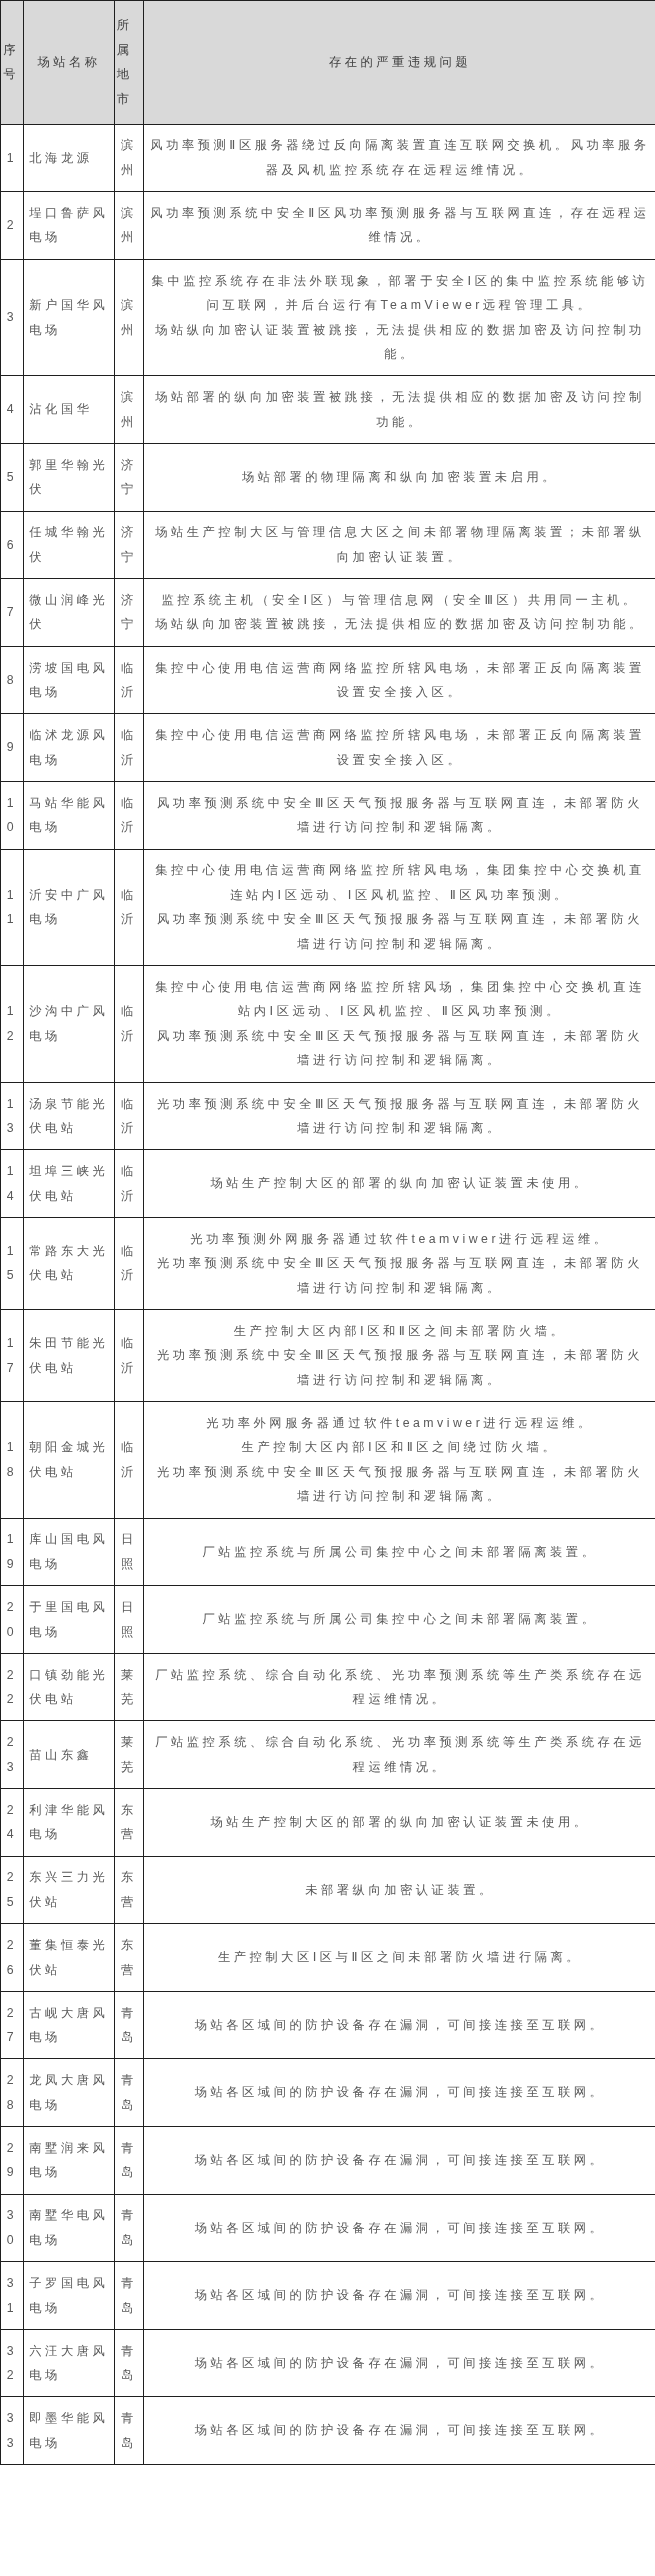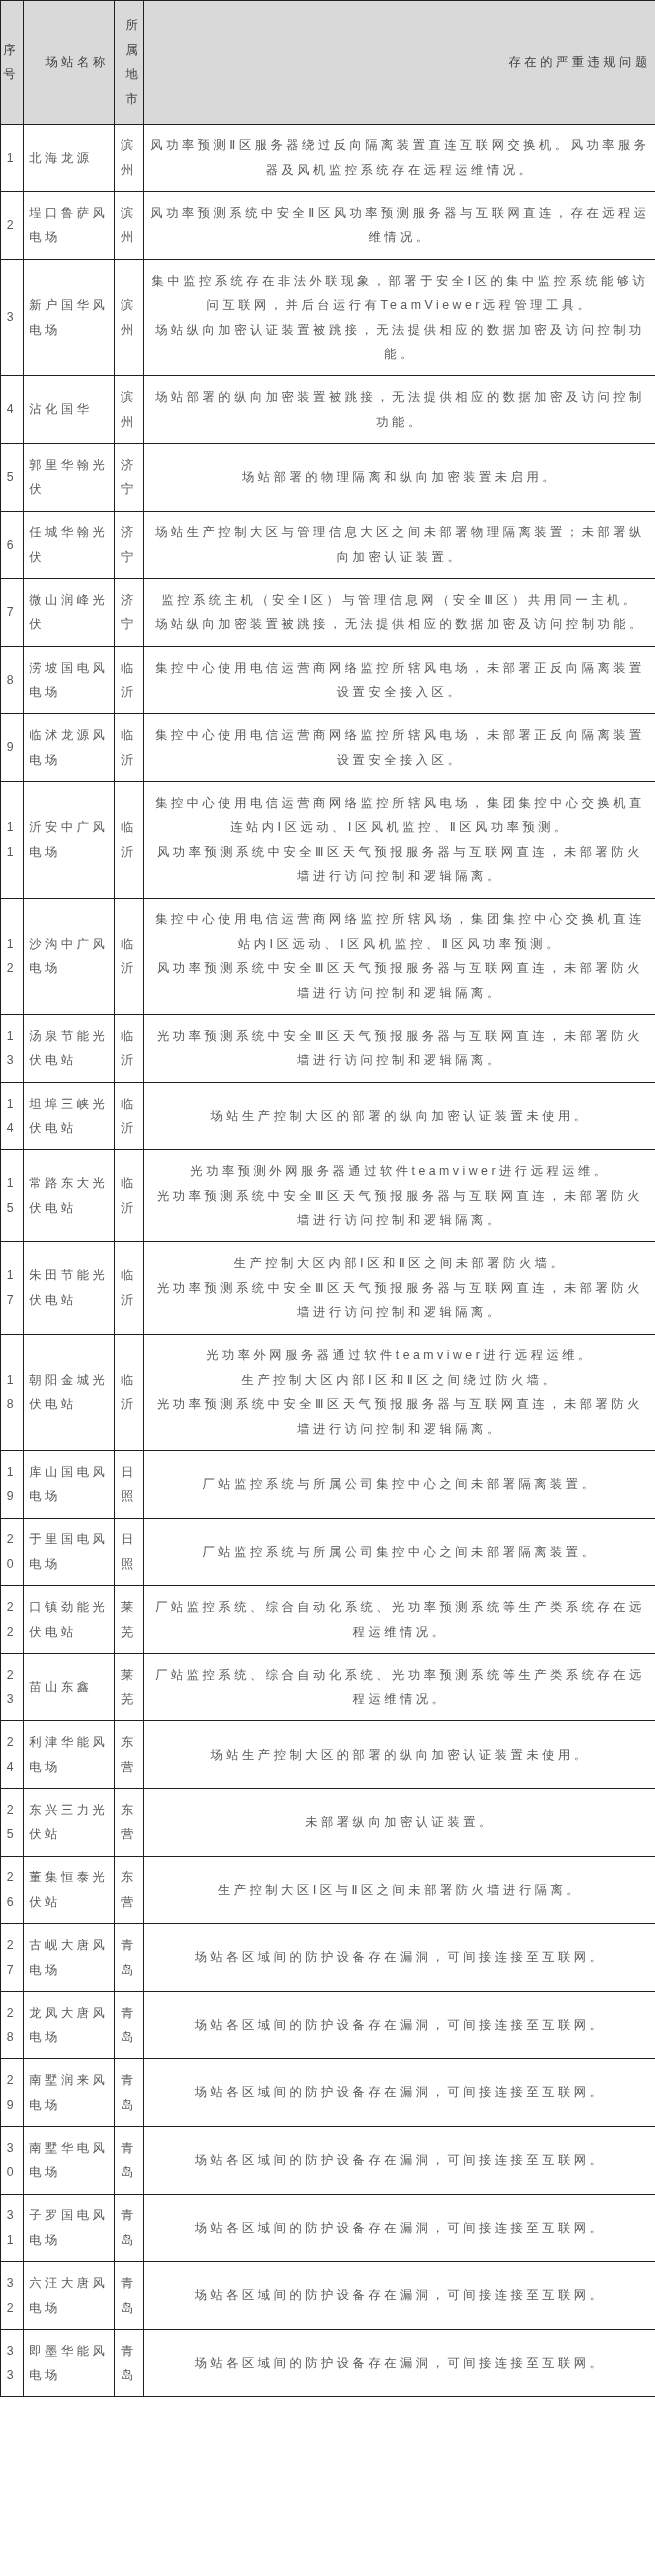--- a/index.html
+++ b/index.html
@@ -26,25 +26,25 @@
     line-height: 24.5px;
     letter-spacing: 3.5px;
     word-break: break-all;
     overflow-wrap: break-word;
   }
   
   table.viol thead th {
     background: #d9d9d9;
     color: #404040;
     font-weight: normal;
-    text-align: right;
+    text-align: center;
     padding: 12.3px 5.3px;
   }
   table.viol thead th.c-no   { text-align: center; padding-left: 0; padding-right: 1.8px; }
-  table.viol thead th.c-city { text-align: right; padding-left: 1.8px; padding-right: 1.8px; margin-top: 8px; }
+  table.viol thead th.c-city { text-align: left; padding-left: 1.8px; padding-right: 1.8px; margin-top: 8px; }
   
   col.w-no    { width: 23px; }
   col.w-name  { width: 91px; }
   col.w-city  { width: 29px; }
   col.w-issue { width: 513px; }
   
   table.viol td { padding: 8.8px 5.3px; }
   td.c-no {
     text-align: center;
     padding-left: 1.8px;
@@ -141,20 +141,26 @@
     <td class="c-issue">集控中心使用电信运营商网络监控所辖风电场，未部署正反向隔离装置设置安全接入区。</td>
   </tr>
 
   <tr>
     <td class="c-no">9</td>
     <td class="c-name">临沭龙源风电场</td>
     <td class="c-city">临沂</td>
     <td class="c-issue">集控中心使用电信运营商网络监控所辖风电场，未部署正反向隔离装置设置安全接入区。</td>
   </tr>
 
+  <tr>
+    <td class="c-no">10</td>
+    <td class="c-name">马站华能风电场</td>
+    <td class="c-city">临沂</td>
+    <td class="c-issue">风功率预测系统中安全Ⅲ区天气预报服务器与互联网直连，未部署防火墙进行访问控制和逻辑隔离。</td>
+  </tr>
 
   <tr>
     <td class="c-no">11</td>
     <td class="c-name">沂安中广风电场</td>
     <td class="c-city">临沂</td>
     <td class="c-issue">集控中心使用电信运营商网络监控所辖风电场，集团集控中心交换机直连站内Ⅰ区远动、Ⅰ区风机监控、Ⅱ区风功率预测。
 风功率预测系统中安全Ⅲ区天气预报服务器与互联网直连，未部署防火墙进行访问控制和逻辑隔离。</td>
   </tr>
 
   <tr>

